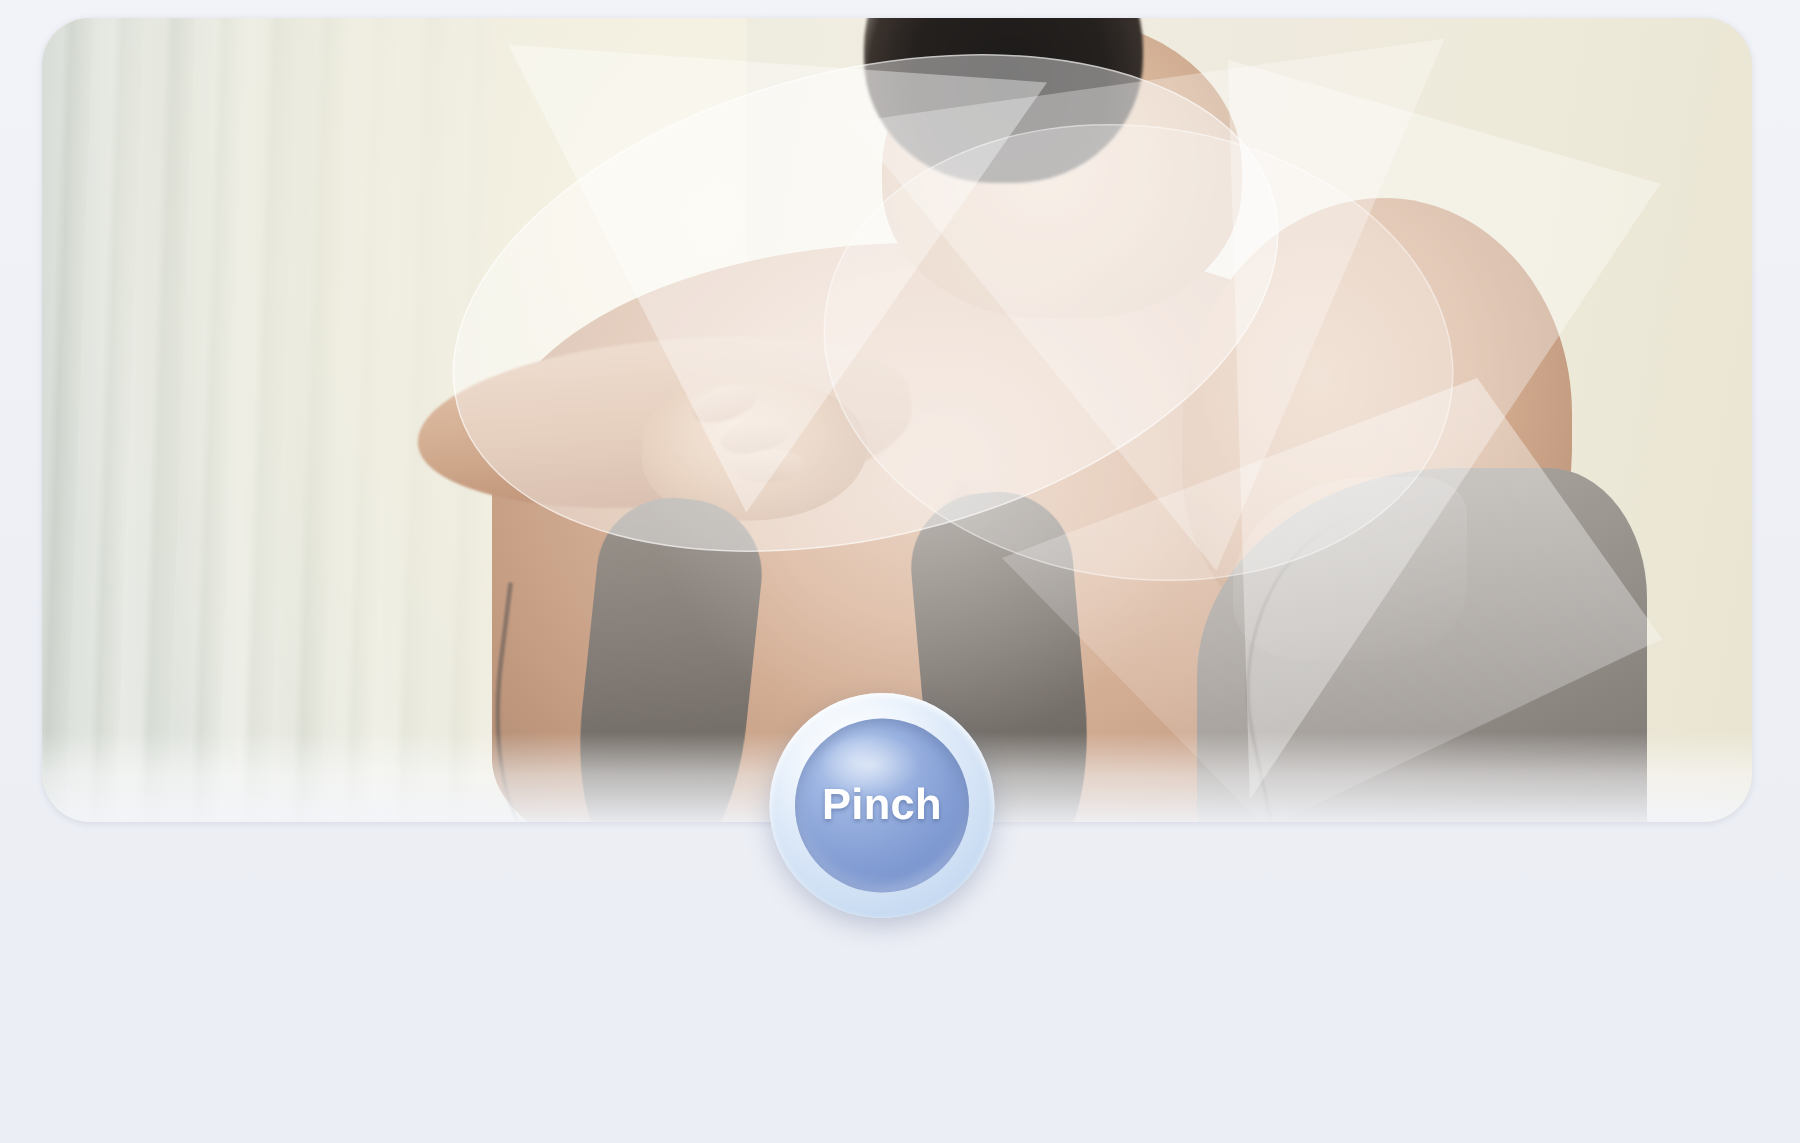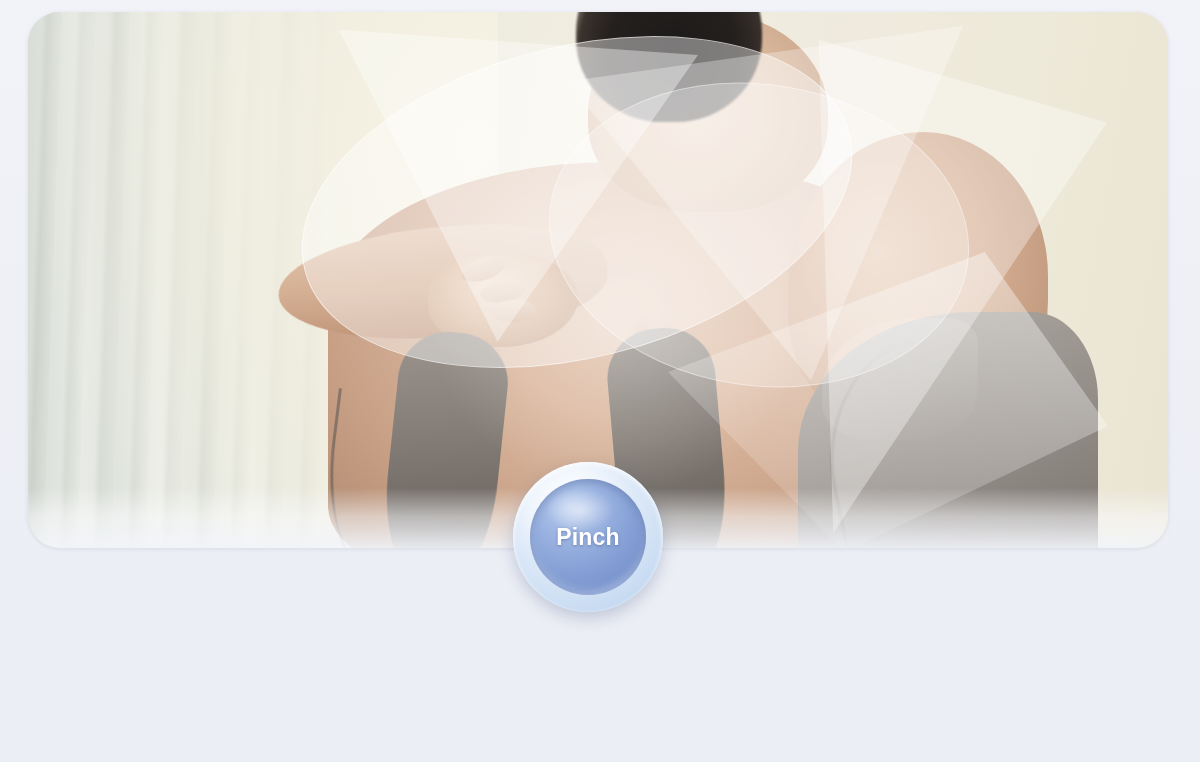--- a/index.html
+++ b/index.html
@@ -430,21 +430,21 @@
     position: absolute;
     left: 14%; top: 9%;
     width: 58%; height: 36%;
     border-radius: 50%;
     background: radial-gradient(closest-side,
       rgba(255,255,255,0.55), rgba(255,255,255,0));
   }
   .badge-label {
     position: relative;
     color: #ffffff;
-    font-size: 23px;
+    font-size: 29px;
     font-weight: bold;
     letter-spacing: 0.2px;
     text-shadow: 0 1px 3px rgba(52,74,124,0.45);
   }
 </style>
 </head>
 <body>
 
 <div class="banner">
 

